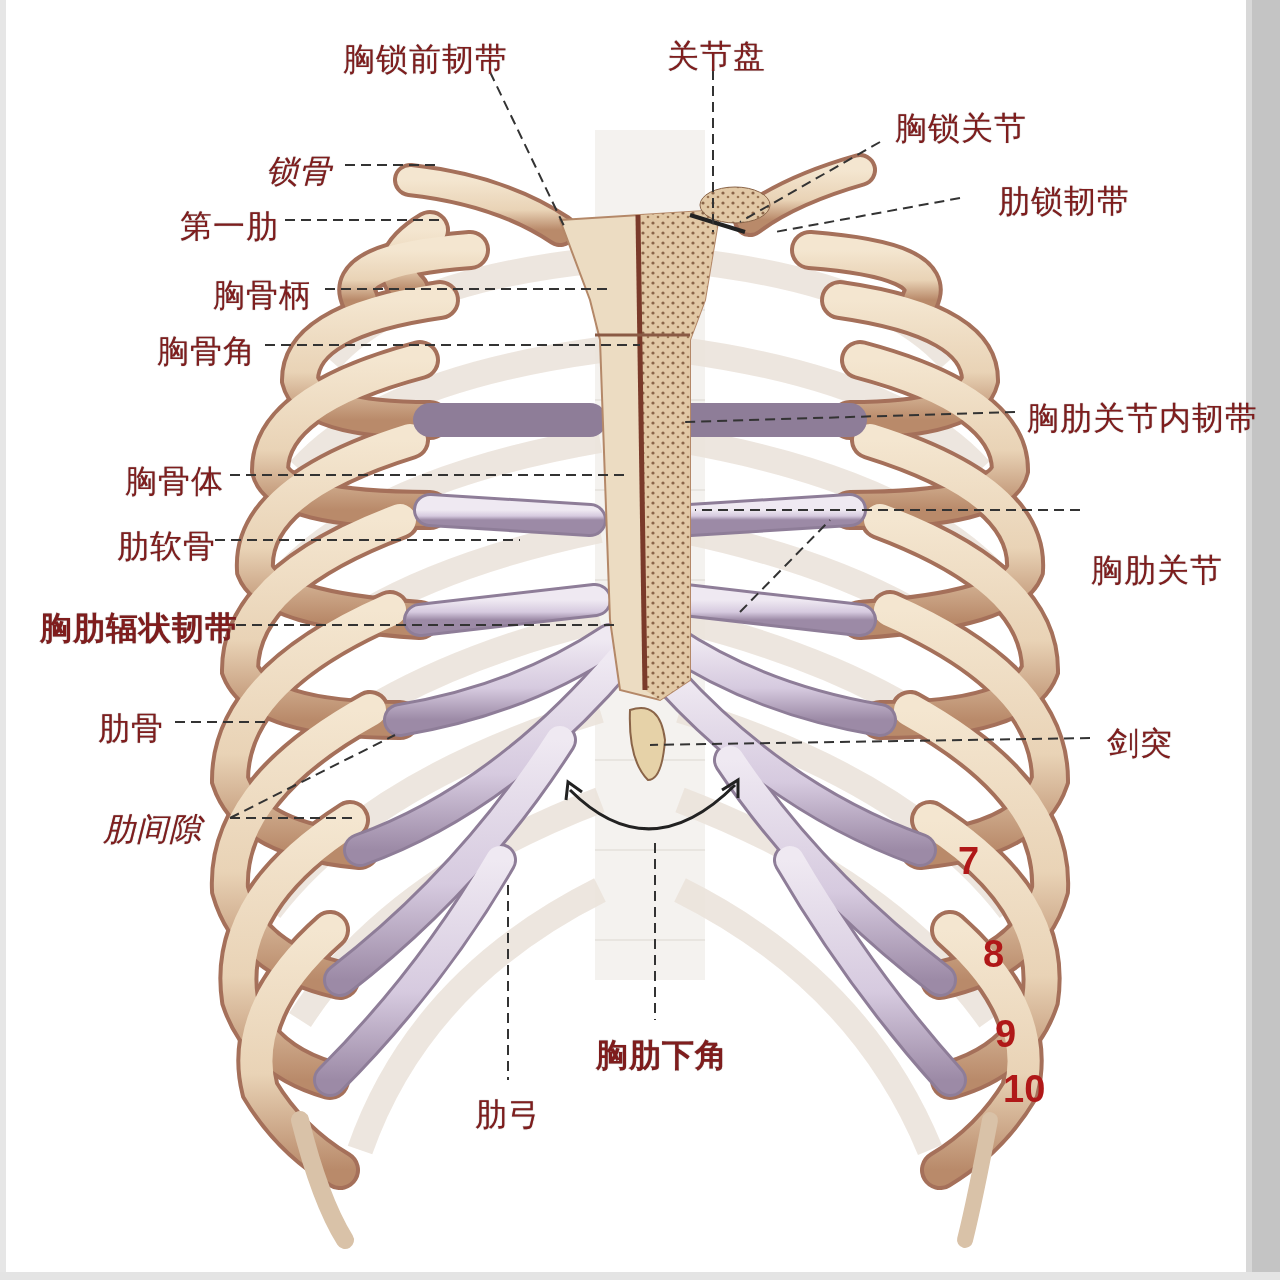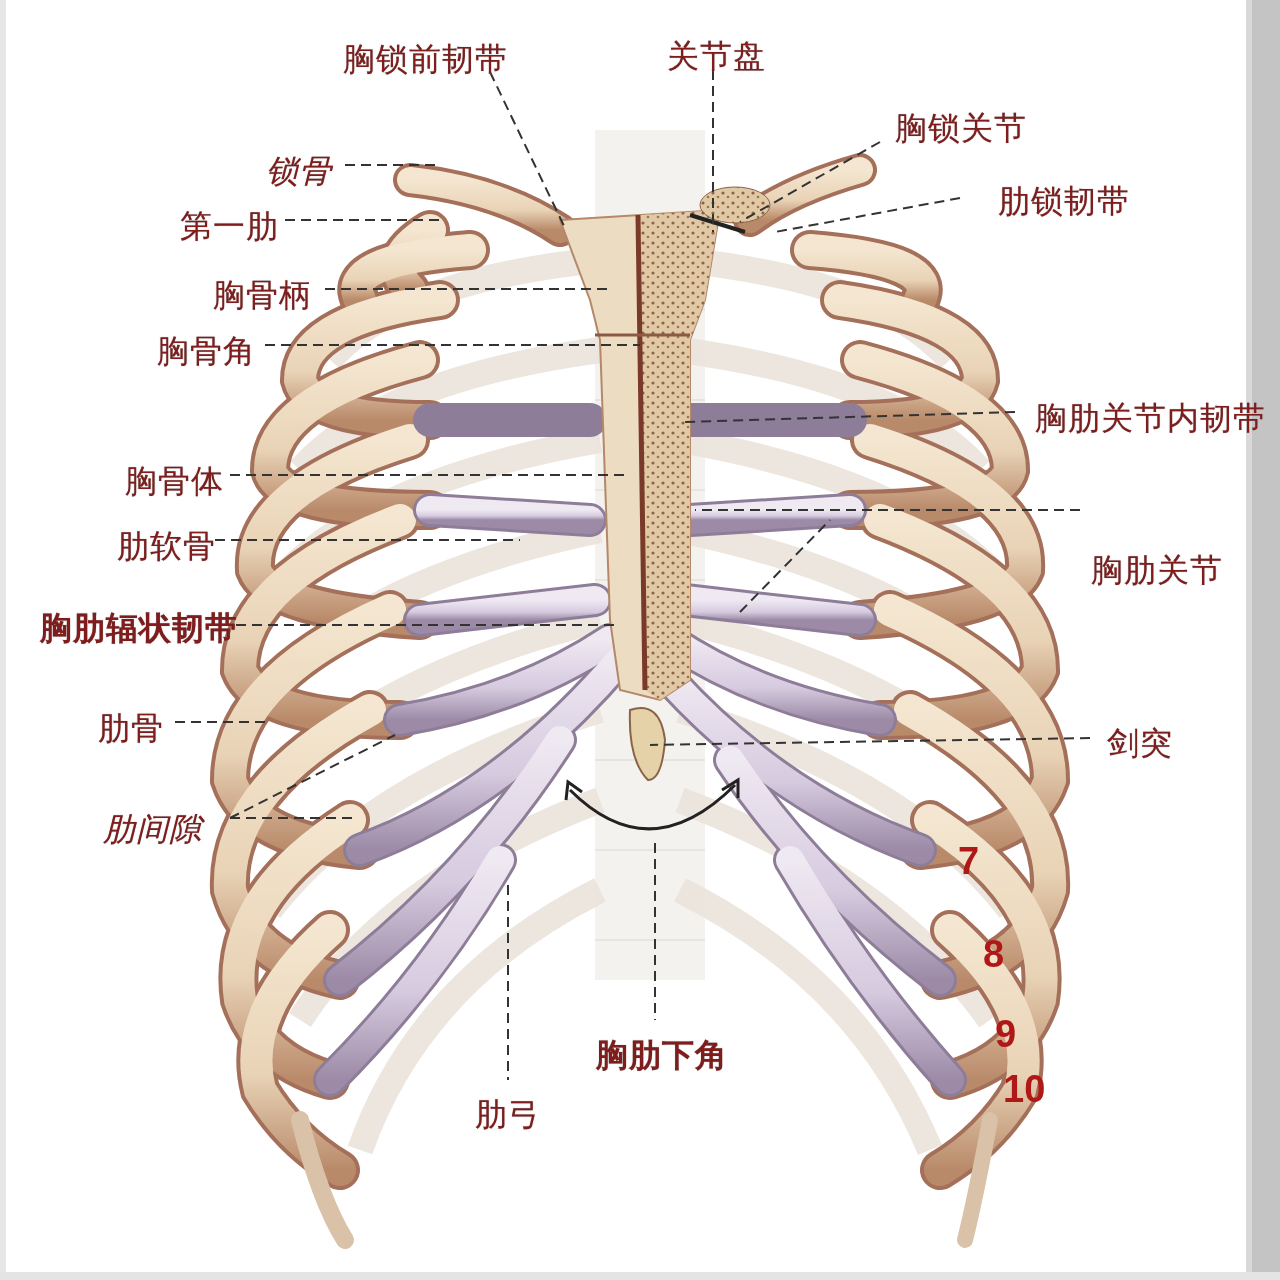--- a/index.html
+++ b/index.html
@@ -213,21 +213,21 @@
 </svg>
 
 <div class="lbl" style="left:343px;top:38px;">胸锁前韧带</div>
 <div class="lbl" style="left:667px;top:35px;">关节盘</div>
 <div class="lbl" style="left:895px;top:107px;">胸锁关节</div>
 <div class="lbl" style="left:963px;top:180px;margin-left:35px;">肋锁韧带</div>
 <div class="lbl" style="left:266px;top:150px;font-style:italic;">锁骨</div>
 <div class="lbl" style="left:180px;top:205px;">第一肋</div>
 <div class="lbl" style="left:213px;top:274px;">胸骨柄</div>
 <div class="lbl" style="left:157px;top:330px;">胸骨角</div>
-<div class="lbl" style="left:1027px;top:397px;margin-left:8px;">胸肋关节内韧带</div>
+<div class="lbl" style="left:1027px;top:397px;">胸肋关节内韧带</div>
 <div class="lbl" style="left:125px;top:460px;">胸骨体</div>
 <div class="lbl" style="left:1091px;top:519px;margin-top:30px;">胸肋关节</div>
 <div class="lbl" style="left:117px;top:525px;">肋软骨</div>
 <div class="lbl" style="left:40px;top:607px;font-weight:bold;">胸肋辐状韧带</div>
 <div class="lbl" style="left:98px;top:707px;">肋骨</div>
 <div class="lbl" style="left:1107px;top:722px;">剑突</div>
 <div class="lbl" style="left:103px;top:808px;font-style:italic;">肋间隙</div>
 <div class="lbl" style="left:596px;top:1034px;font-weight:bold;">胸肋下角</div>
 <div class="lbl" style="left:475px;top:1093px;">肋弓</div>
 

